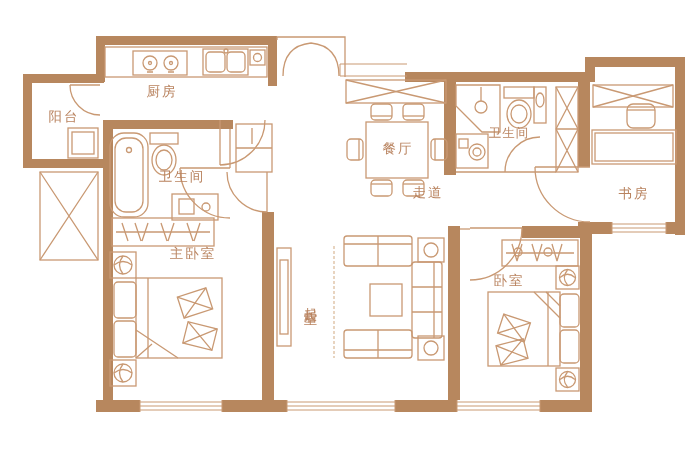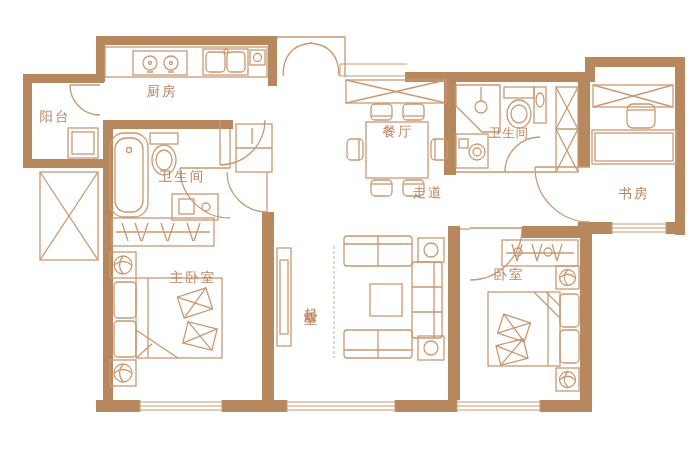--- a/index.html
+++ b/index.html
@@ -314,23 +314,23 @@
           <path d="M500,318 L528,338 M528,318 L500,338"></path>
         </g>
         <g transform="rotate(-14 512 352)">
           <rect x="498" y="342" width="28" height="20"></rect>
           <path d="M498,342 L526,362 M526,342 L498,362"></path>
         </g>
       </g>
     </g>
   </svg>
 
-  <div class="room-label" style="left:55px;top:117px">阳台</div>
+  <div class="room-label" style="left:64px;top:117px">阳台</div>
   <div class="room-label" style="left:162px;top:92px">厨房</div>
   <div class="room-label" style="left:182px;top:177px">卫生间</div>
-  <div class="room-label" style="left:193px;top:278px">主卧室</div>
+  <div class="room-label" style="left:193px;top:254px">主卧室</div>
   <div class="room-label vertical" style="left:310px;top:300px">起居室</div>
-  <div class="room-label" style="left:398px;top:132px">餐厅</div>
+  <div class="room-label" style="left:398px;top:149px">餐厅</div>
   <div class="room-label" style="left:428px;top:193px">走道</div>
   <div class="room-label small" style="left:509px;top:133px">卫生间</div>
   <div class="room-label" style="left:634px;top:194px">书房</div>
-  <div class="room-label" style="left:509px;top:275px">卧室</div>
+  <div class="room-label" style="left:509px;top:281px">卧室</div>
 </div>
 
 </body></html>

